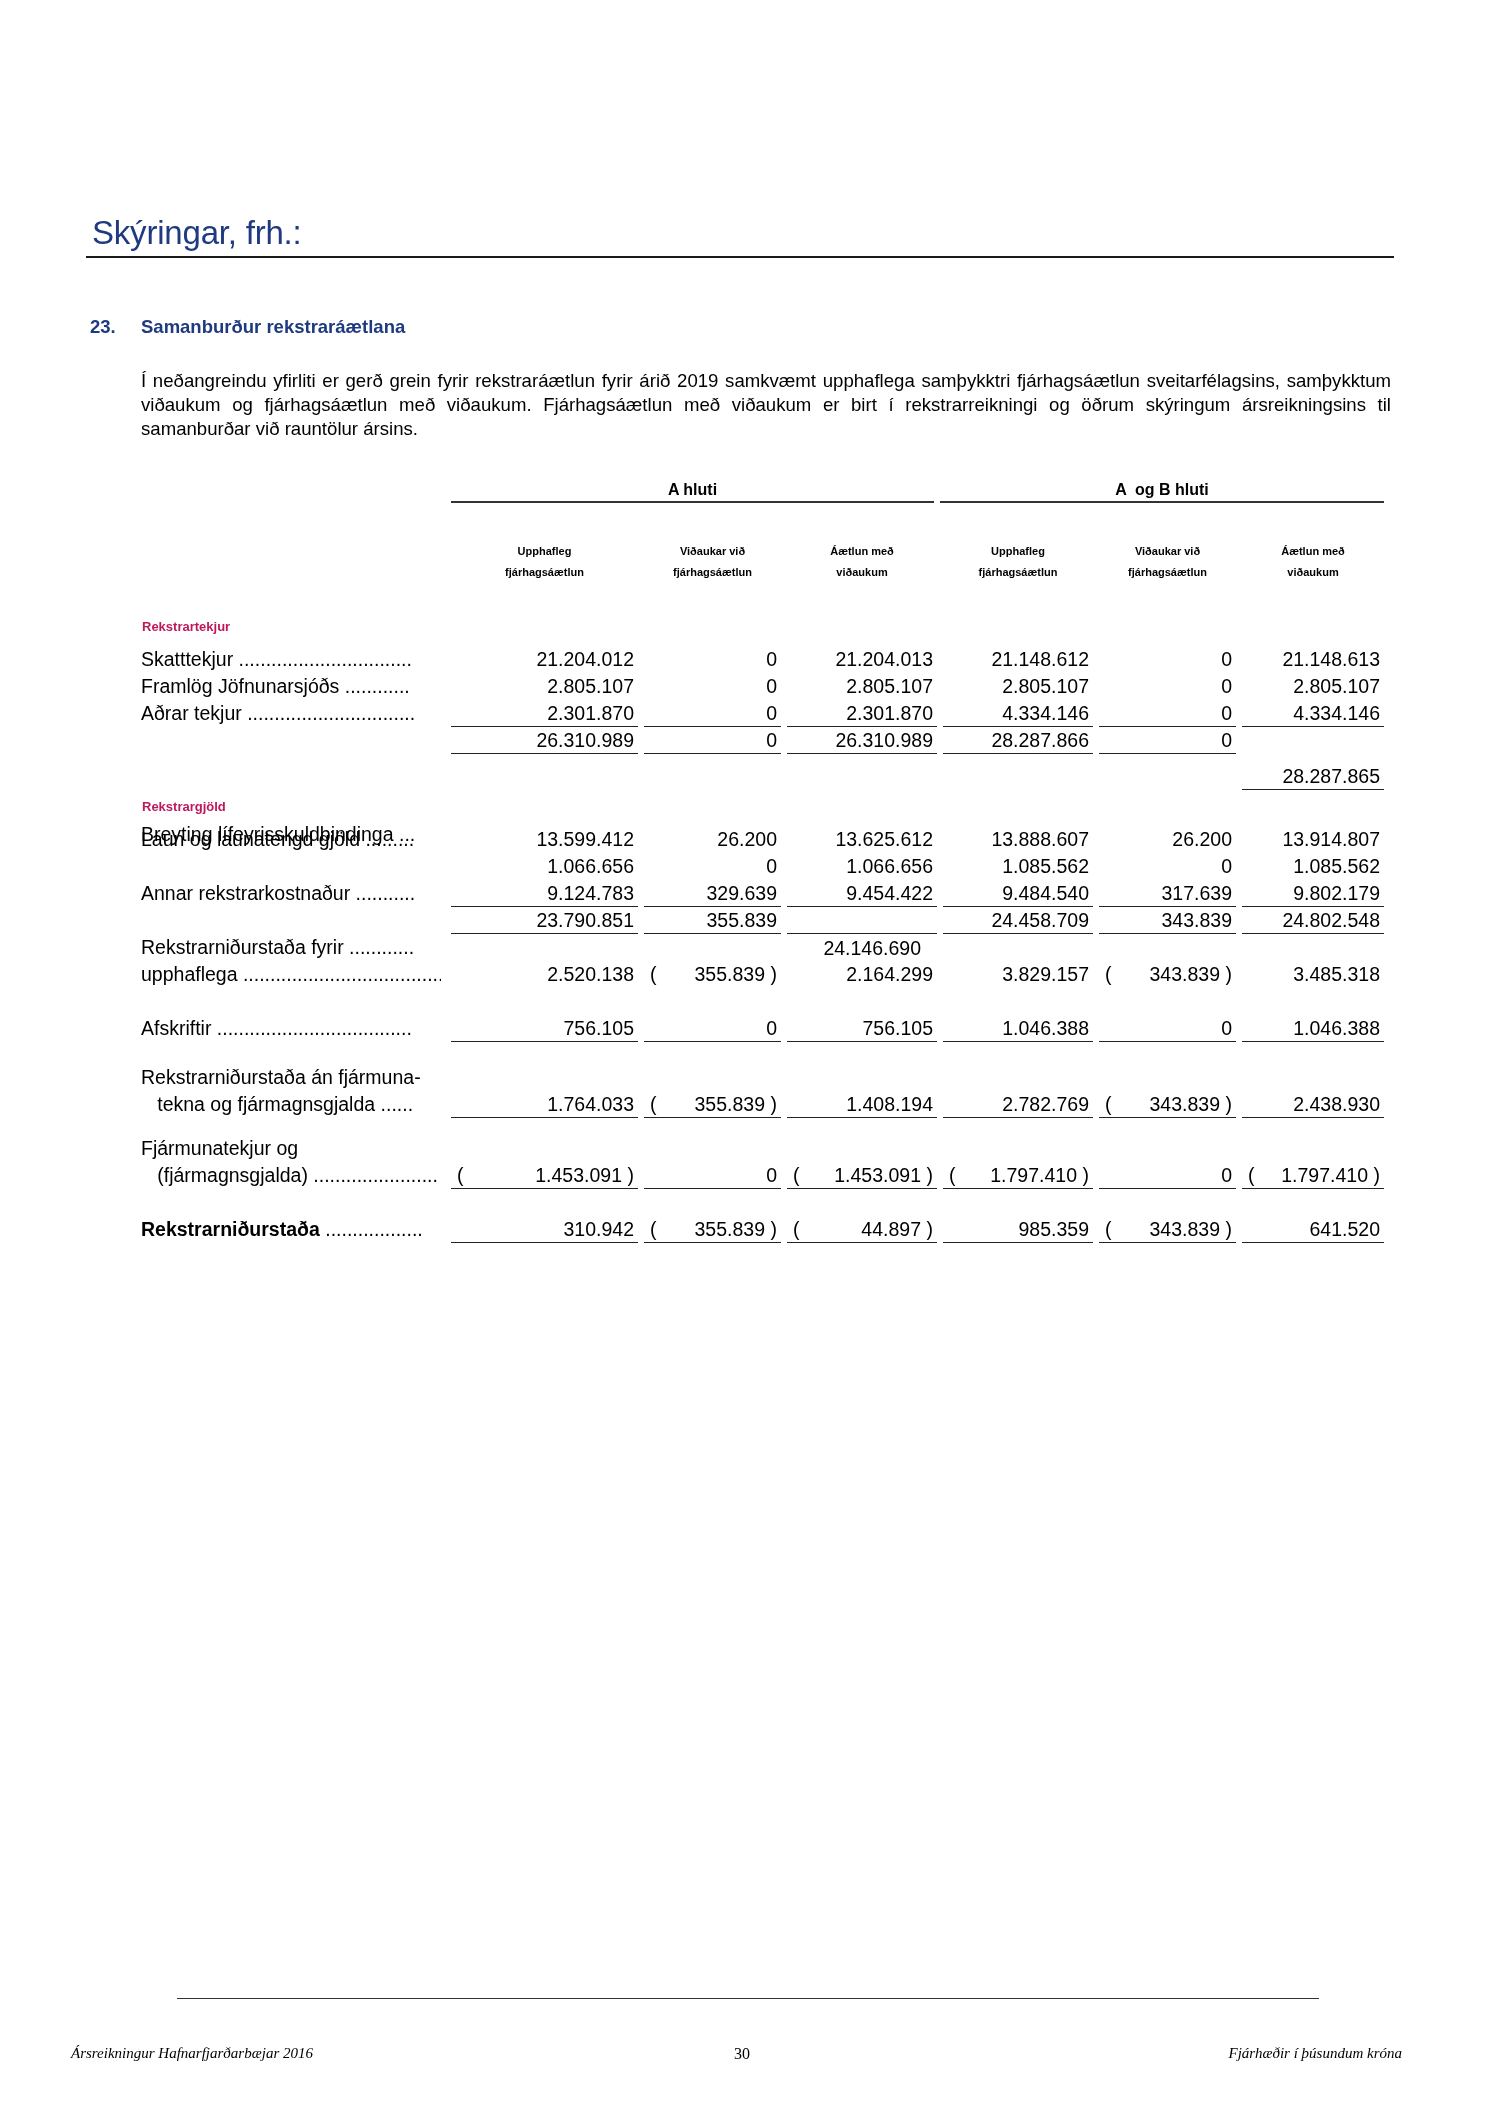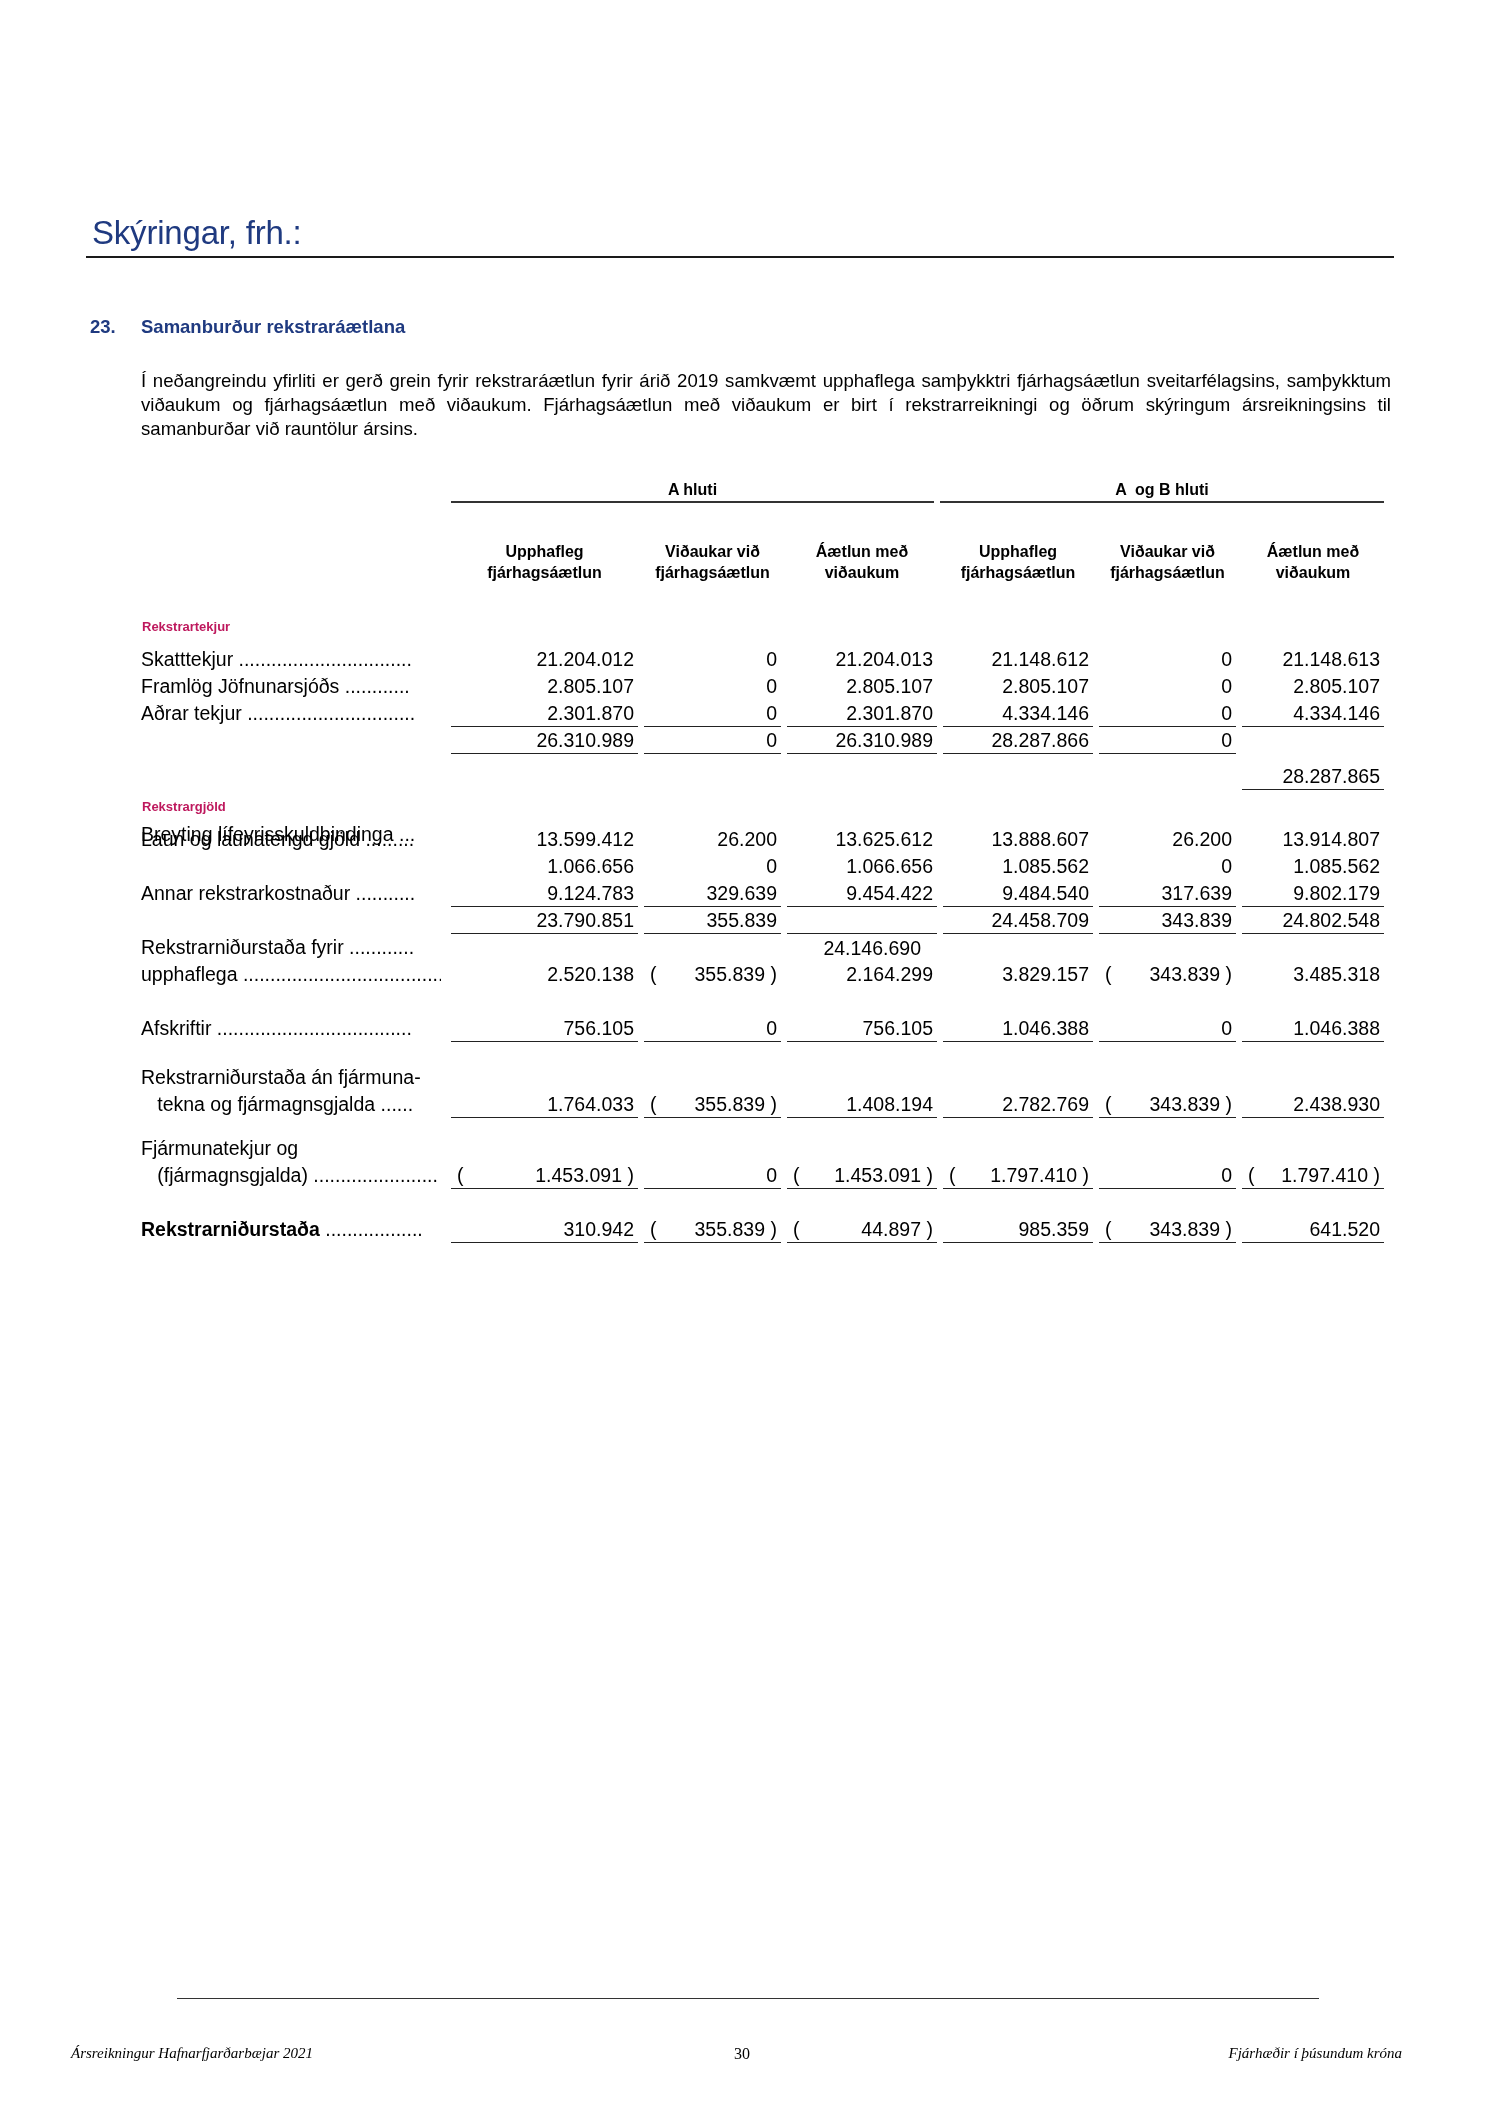--- a/index.html
+++ b/index.html
@@ -10,21 +10,21 @@
   .title-rule { position: absolute; left: 86px; top: 256px; width: 1308px; height: 0;
                 border-top: 2px solid #1a1a1a; }
   .section-heading { position: absolute; left: 90px; top: 316px; font-size: 18.5px; font-weight: bold; color: #1f3a80; }
   .section-heading .num { display: inline-block; width: 51px; }
   .intro { position: absolute; left: 141px; top: 369px; width: 1250px; font-size: 18.6px; line-height: 24px;
            text-align: justify; text-align-last: left; }
 
   .group-head { position: absolute; top: 481px; font-size: 16px; font-weight: bold; text-align: center; }
   .group-rule { position: absolute; top: 501px; height: 0; border-top: 2px solid #333; }
 
-  .col-head { position: absolute; top: 541px; font-size: 16px; font-weight: bold; text-align: center; line-height: 21px; }
+  .col-head { position: absolute; top: 541px; font-size: 11px; font-weight: bold; text-align: center; line-height: 21px; }
 
   .cat { position: absolute; left: 142px; font-size: 13px; font-weight: bold; color: #be185d; }
 
   .row-label { position: absolute; left: 141px; width: 300px; font-size: 19.5px; white-space: nowrap; overflow: hidden; line-height: 24px; }
   .cell { position: absolute; height: 26px; font-size: 19.5px; line-height: 26px; text-align: right; }
   .cell .paren-l { position: absolute; left: 6px; top: 0; }
   .cell .val { position: absolute; right: 16px; top: 0; white-space: nowrap; }
   .cell .paren-r { position: absolute; right: 4px; top: 0; }
   .cell.ul { border-bottom: 1.5px solid #222; }
 
@@ -350,15 +350,15 @@
       <span class="paren-l">(</span>
       <span class="val" style="right: 16px;">343.839</span>
       <span class="paren-r">)</span>
     </div>
     <div class="cell ul" style="left: 1242px; width: 142px; top: 1216px;">
       <span class="val" style="right: 4px;">641.520</span>
     </div>
   </div>
 
 <div class="footer-rule"></div>
-<div class="footer left">Ársreikningur Hafnarfjarðarbæjar 2021</div>
+<div class="footer left">Ársreikningur Hafnarfjarðarbæjar 2016</div>
 <div class="footer center">30</div>
 <div class="footer right">Fjárhæðir í þúsundum króna</div>
 
 </body></html>

